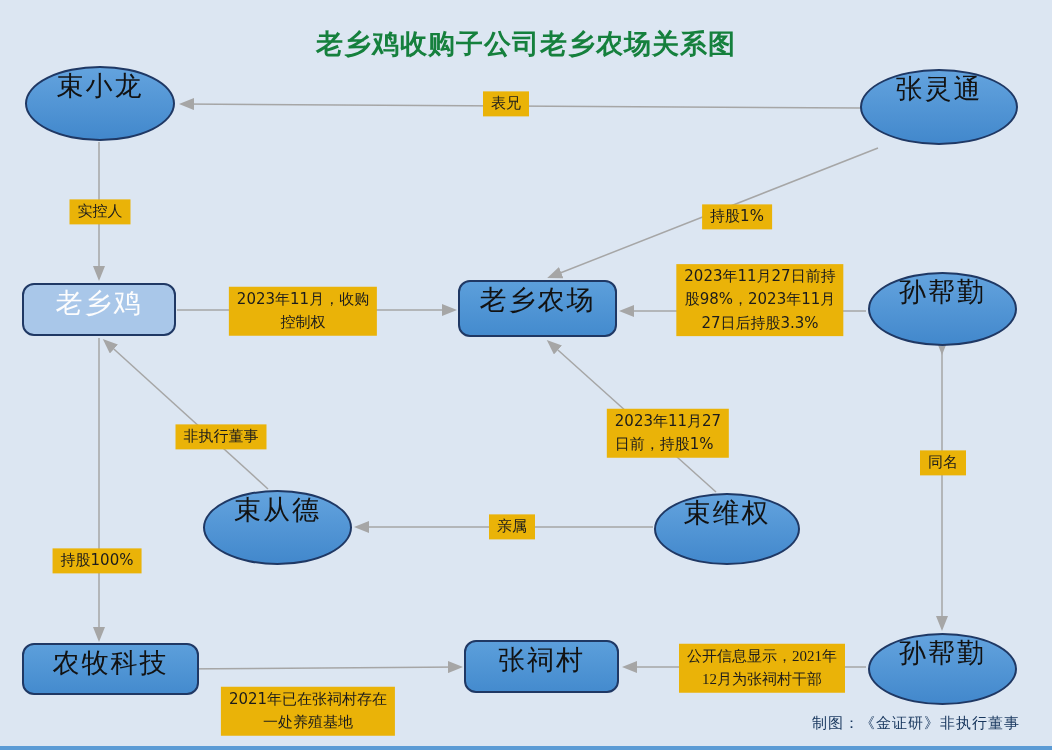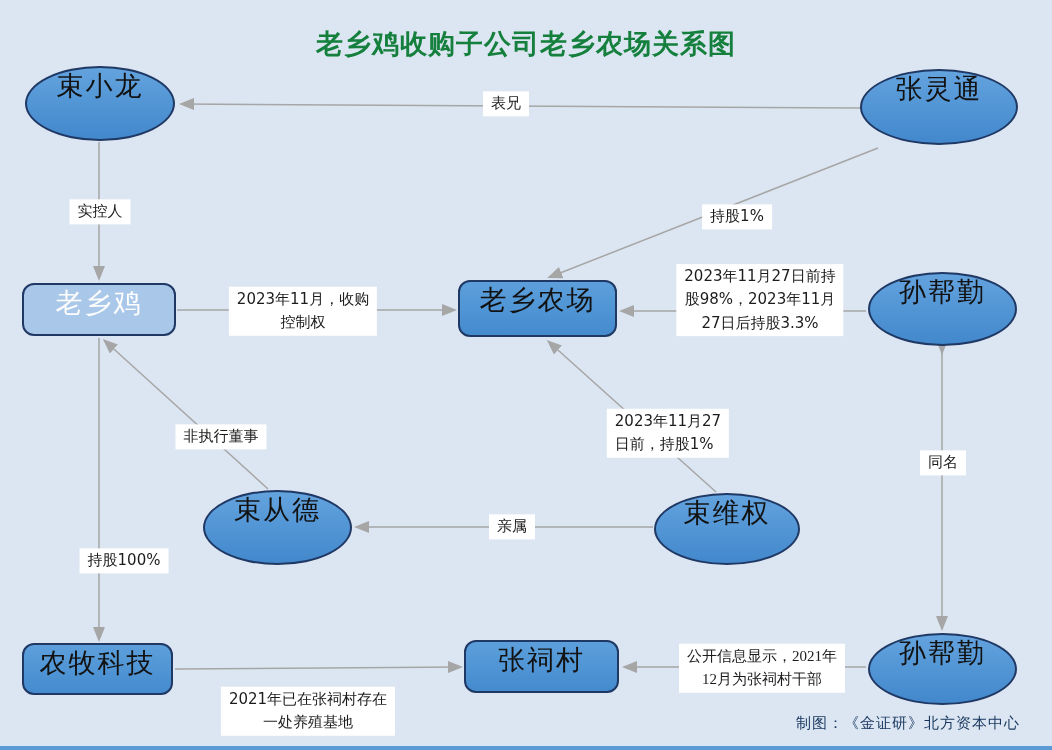--- a/index.html
+++ b/index.html
@@ -32,39 +32,39 @@
     background:#A9C7E9;color:#FDFDFD;
   }
   
   #n-shu-xiaolong{left:25px;top:66px;width:150px;height:75px;}
   #n-zhang-lingtong{left:860px;top:69px;width:158px;height:76px;}
   #n-laoxiangji{left:22px;top:283px;width:154px;height:53px;}
   #n-laoxiang-farm{left:458px;top:280px;width:159px;height:57px;}
   #n-sun-bangqin-top{left:868px;top:272px;width:149px;height:74px;}
   #n-shu-congde{left:203px;top:490px;width:149px;height:75px;}
   #n-shu-weiquan{left:654px;top:493px;width:146px;height:72px;}
-  #n-nongmu-keji{left:22px;top:643px;width:151px;height:52px;}
+  #n-nongmu-keji{left:22px;top:643px;width:177px;height:52px;}
   #n-zhangcicun{left:464px;top:640px;width:155px;height:53px;}
   #n-sun-bangqin-bottom{left:868px;top:633px;width:149px;height:72px;}
   
   .elabel{
     position:absolute;transform:translate(-50%,-50%);
-    background:#ffffff;color:#1c1c1c;
+    background:#eab308;color:#1c1c1c;
     font-size:15px;line-height:1.55;text-align:center;
     white-space:pre-line;padding:1px 8px;
   }
   #l-biaoxiong{left:506px;top:104px;}
   #l-shikongren{left:100px;top:212px;}
   #l-shougou{left:303px;top:311px;}
   #l-chigu-1pct{left:737px;top:217px;}
   #l-sun-chigu{left:760px;top:300px;}
   #l-weiquan-chigu{left:668px;top:433px;text-align:left;}
   #l-qinshu{left:512px;top:527px;}
   #l-feizhixing{left:221px;top:437px;}
-  #l-chigu-100pct{left:97px;top:561px;margin-left:27px;}
+  #l-chigu-100pct{left:97px;top:561px;}
   #l-yangzhi{left:308px;top:667px;margin-top:44px;}
   #l-ganbu{left:762px;top:668px;font-family:Liberation Serif, serif;}
   #l-tongming{left:943px;top:463px;}
   .credit{
     position:absolute;right:32px;top:714px;
     font-size:15px;color:#17365D;letter-spacing:1px;
   }
   .bottom-bar{
     position:absolute;left:0;bottom:0;width:100%;height:4px;
     background:#5B9BD5;
@@ -142,15 +142,15 @@
 日前，持股1%</div>
   <div class="elabel" id="l-qinshu">亲属</div>
   <div class="elabel" id="l-feizhixing">非执行董事</div>
   <div class="elabel" id="l-chigu-100pct">持股100%</div>
   <div class="elabel" id="l-yangzhi">2021年已在张祠村存在
 一处养殖基地</div>
   <div class="elabel" id="l-ganbu">公开信息显示，2021年
 12月为张祠村干部</div>
   <div class="elabel" id="l-tongming">同名</div>
 
-  <div class="credit">制图：《金证研》北方资本中心</div>
+  <div class="credit">制图：《金证研》非执行董事</div>
   <div class="bottom-bar"></div>
 </div>
 
 </body></html>

